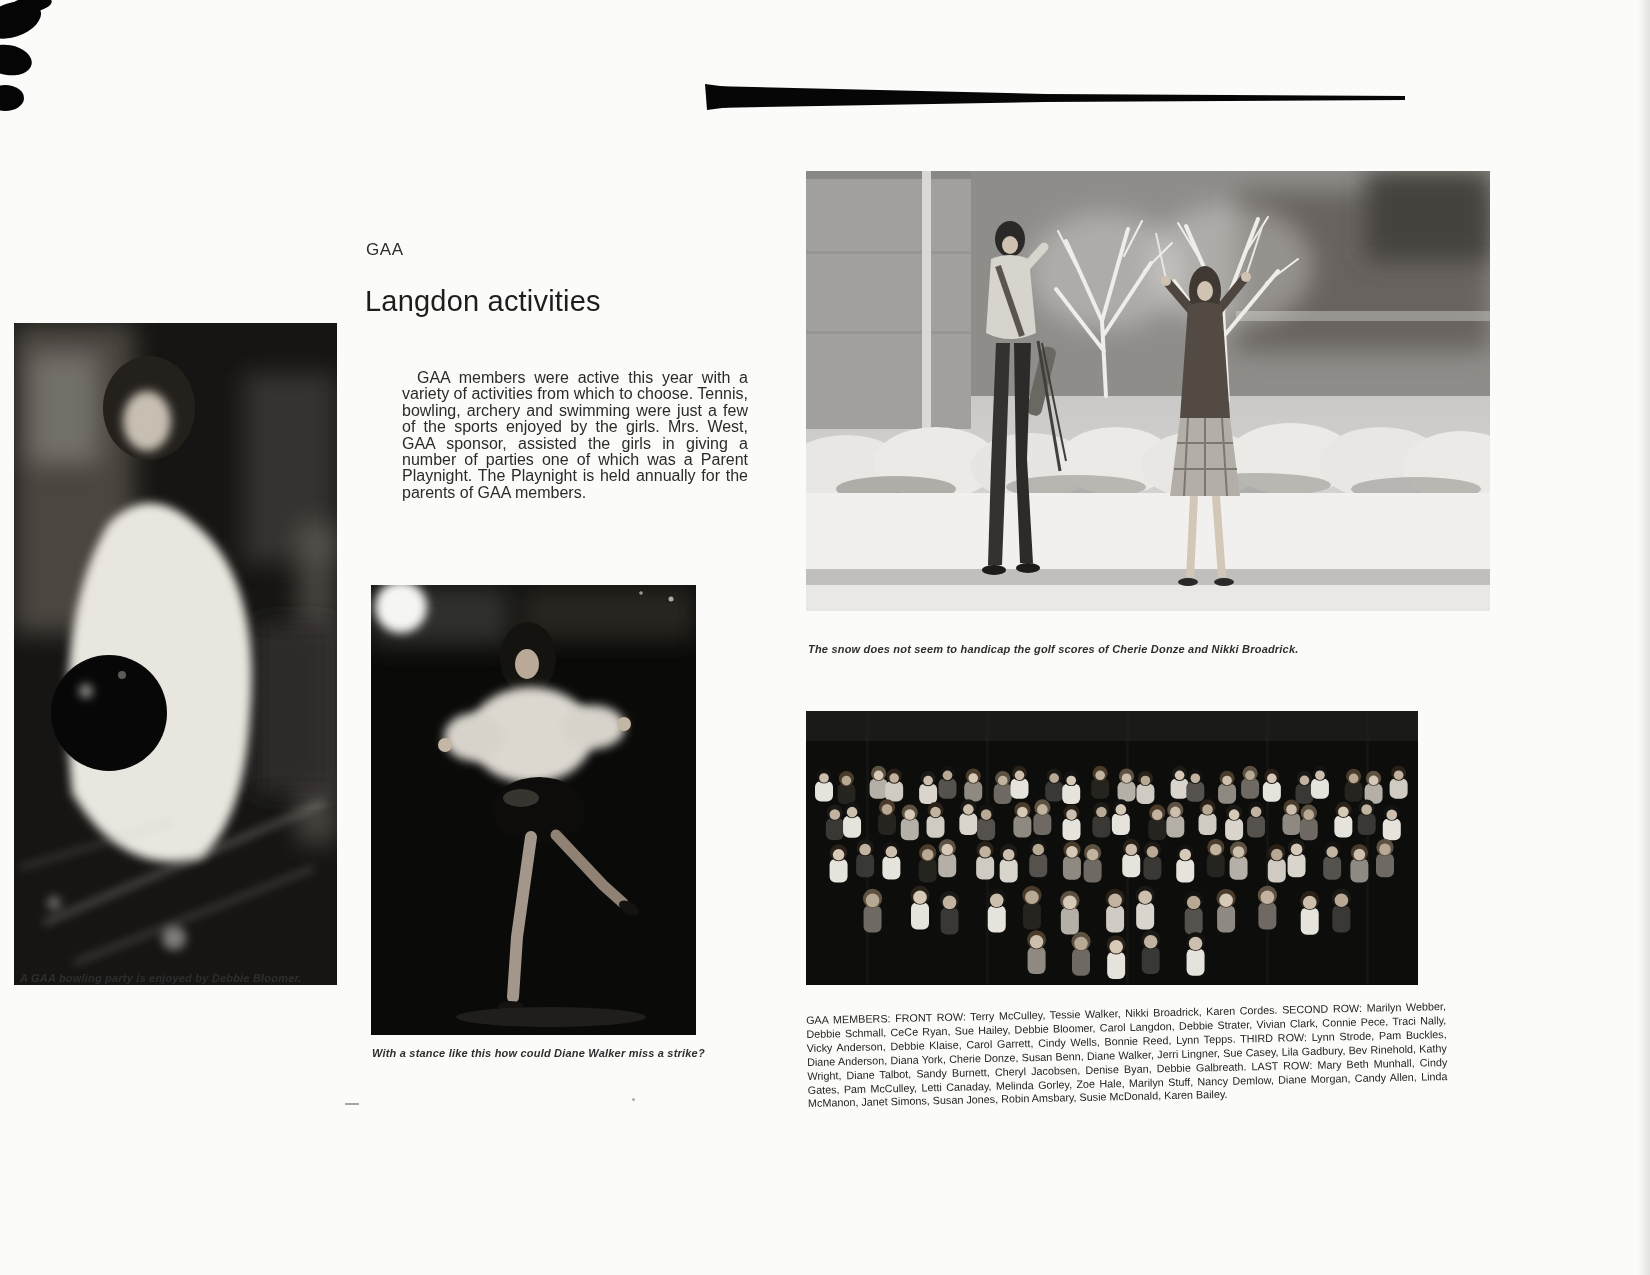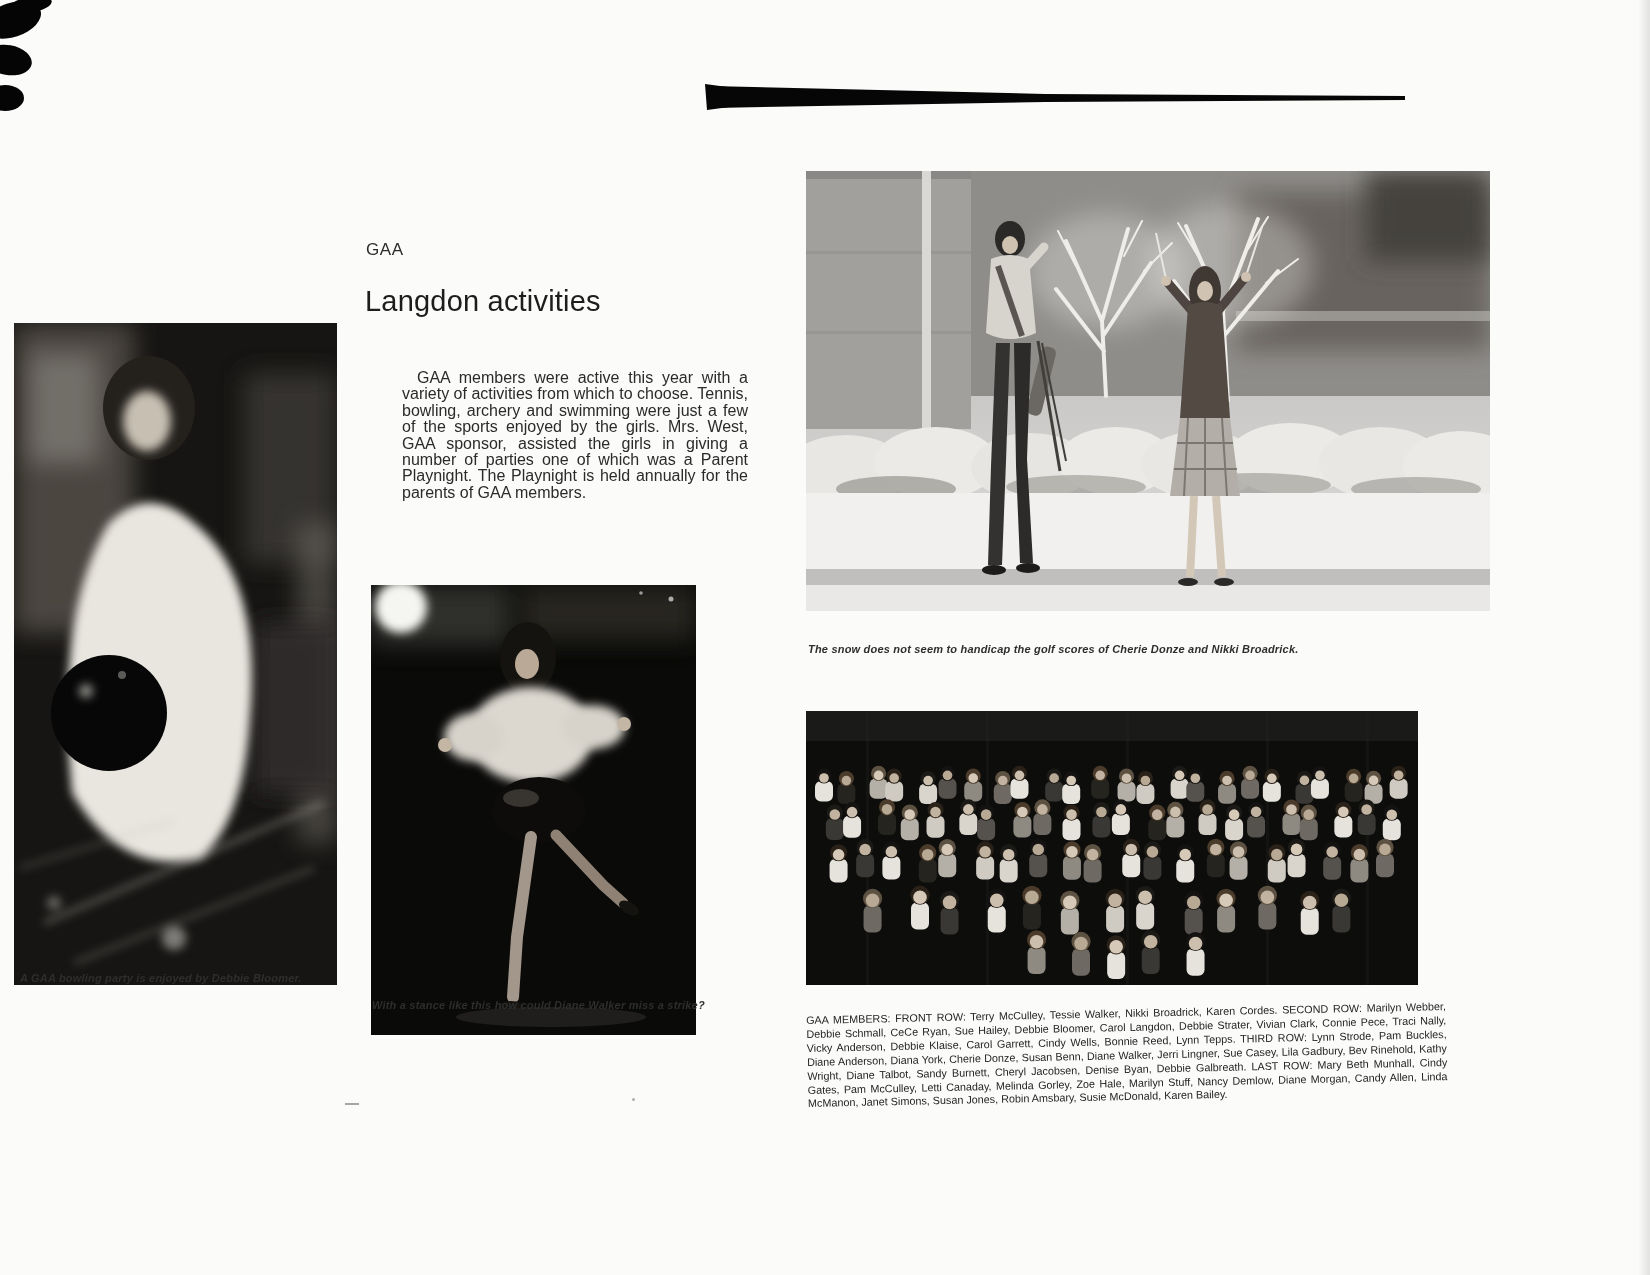--- a/index.html
+++ b/index.html
@@ -25,21 +25,21 @@
     position:absolute;left:366px;top:370px;width:346px;
     font-size:16px;line-height:16.4px;color:#2b2b2b;text-align:justify;margin-left:36px;
   }
   .bodycopy p{margin:0;text-indent:15px;}
 
   .caption{
     position:absolute;font-style:italic;font-size:11px;color:#2e2e2e;
     letter-spacing:.2px;white-space:nowrap;font-weight:bold;
   }
   .caption-bowling{left:20px;top:972px;}
-  .caption-stance{left:372px;top:999px;}
+  .caption-stance{left:372px;top:1047px;}
   .caption-golf{left:808px;top:643px;}
 
   .members-caption{
     position:absolute;left:806px;top:1014px;width:640px;
     font-size:10.8px;line-height:13.9px;color:#242424;text-align:justify;
     transform:rotate(-1.25deg);transform-origin:left top;
   }
 
   .edge-shadow{
     position:absolute;right:0;top:0;width:12px;height:1275px;

